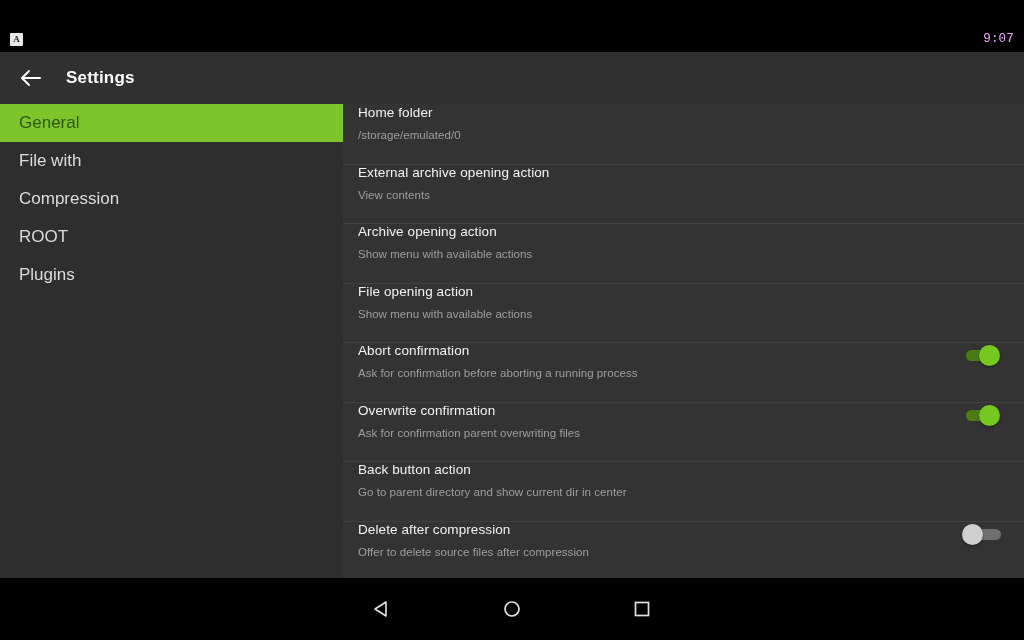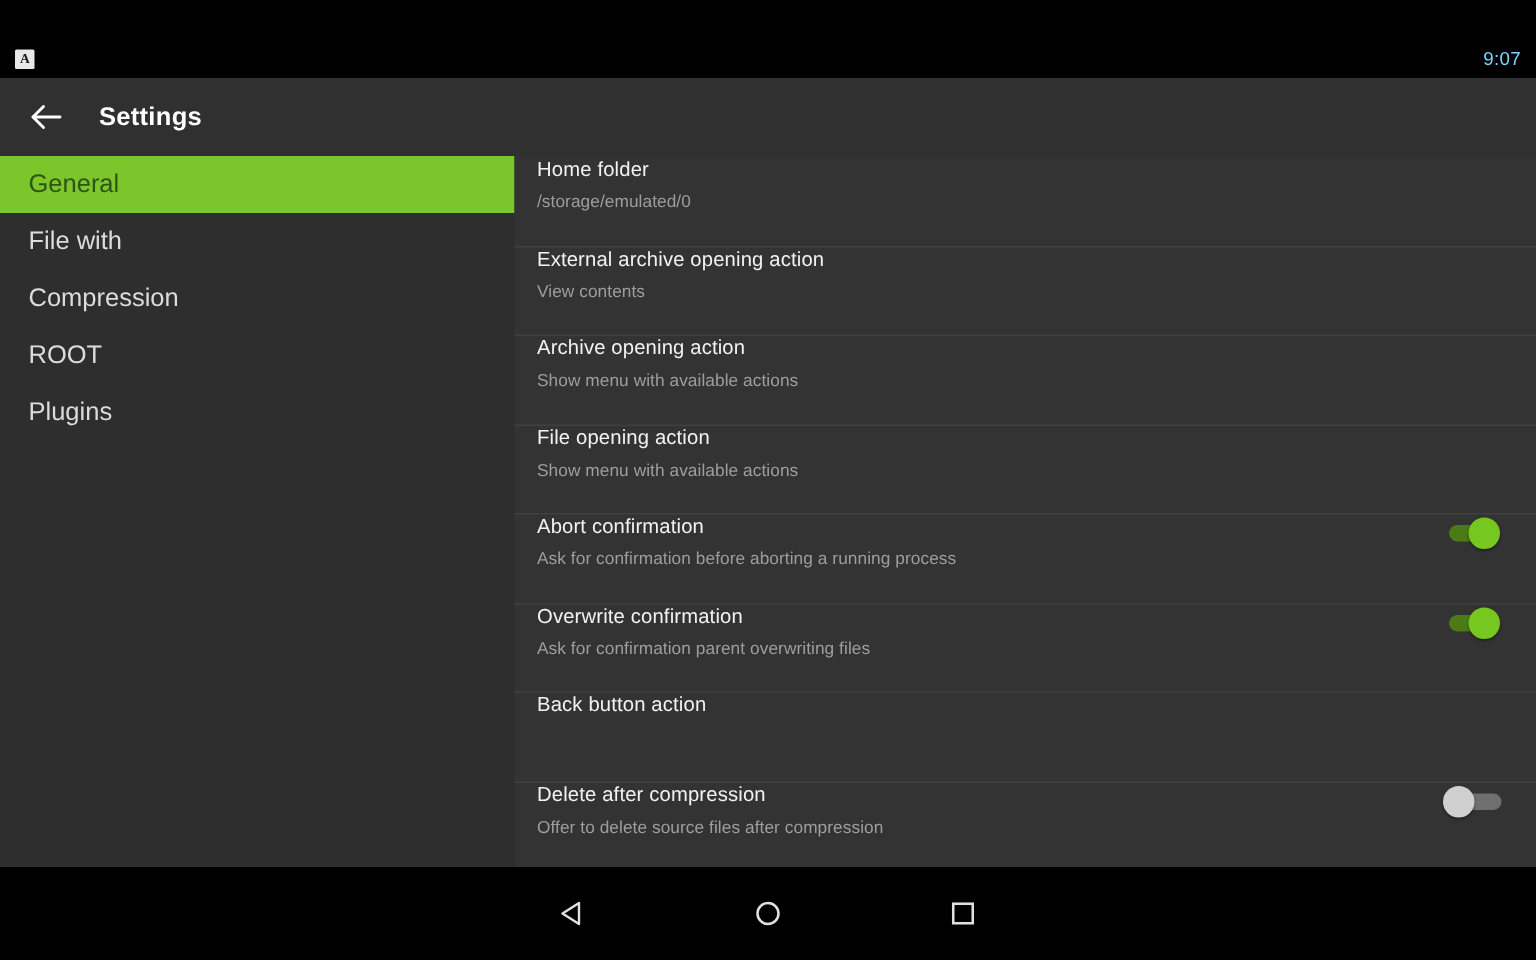--- a/index.html
+++ b/index.html
@@ -19,22 +19,22 @@
     padding:0 10px 6px 10px; justify-content:space-between;
   }
   .status-left{ display:flex; align-items:center; gap:6px; }
   .notif-icon{
     width:13px; height:13px; background:#e8e8e8; border-radius:1px;
     display:flex; align-items:center; justify-content:center;
     font-size:9px; line-height:1; color:#1a1a1a; font-weight:bold;
     font-family:"Liberation Serif", serif;
   }
   .status-time{
-    color:#7dd3fc; font-size:12.5px; letter-spacing:.2px;
-    font-family:Liberation Sans, sans-serif;
+    color:#f0abfc; font-size:12.5px; letter-spacing:.2px;
+    font-family:Liberation Mono, monospace;
   }
 
   
   .toolbar{
     position:absolute; left:0; top:52px; width:1024px; height:52px;
     background:#303030; display:flex; align-items:center; padding-left:18px;
   }
   .back-arrow{
     width:26px; height:26px; position:relative; cursor:pointer;
     flex:0 0 auto; margin-right:22px;
@@ -202,20 +202,21 @@
         </div>
         <div class="toggle on">
           <span class="track"></span>
           <span class="knob"></span>
         </div>
       </div>
 
       <div class="srow">
         <div class="srow-texts">
           <div class="srow-title">Back button action</div>
+          <div class="srow-sub">Go to parent directory and show current dir in center</div>
         </div>
       </div>
 
       <div class="srow">
         <div class="srow-texts">
           <div class="srow-title">Delete after compression</div>
           <div class="srow-sub">Offer to delete source files after compression</div>
         </div>
         <div class="toggle">
           <span class="track"></span>

